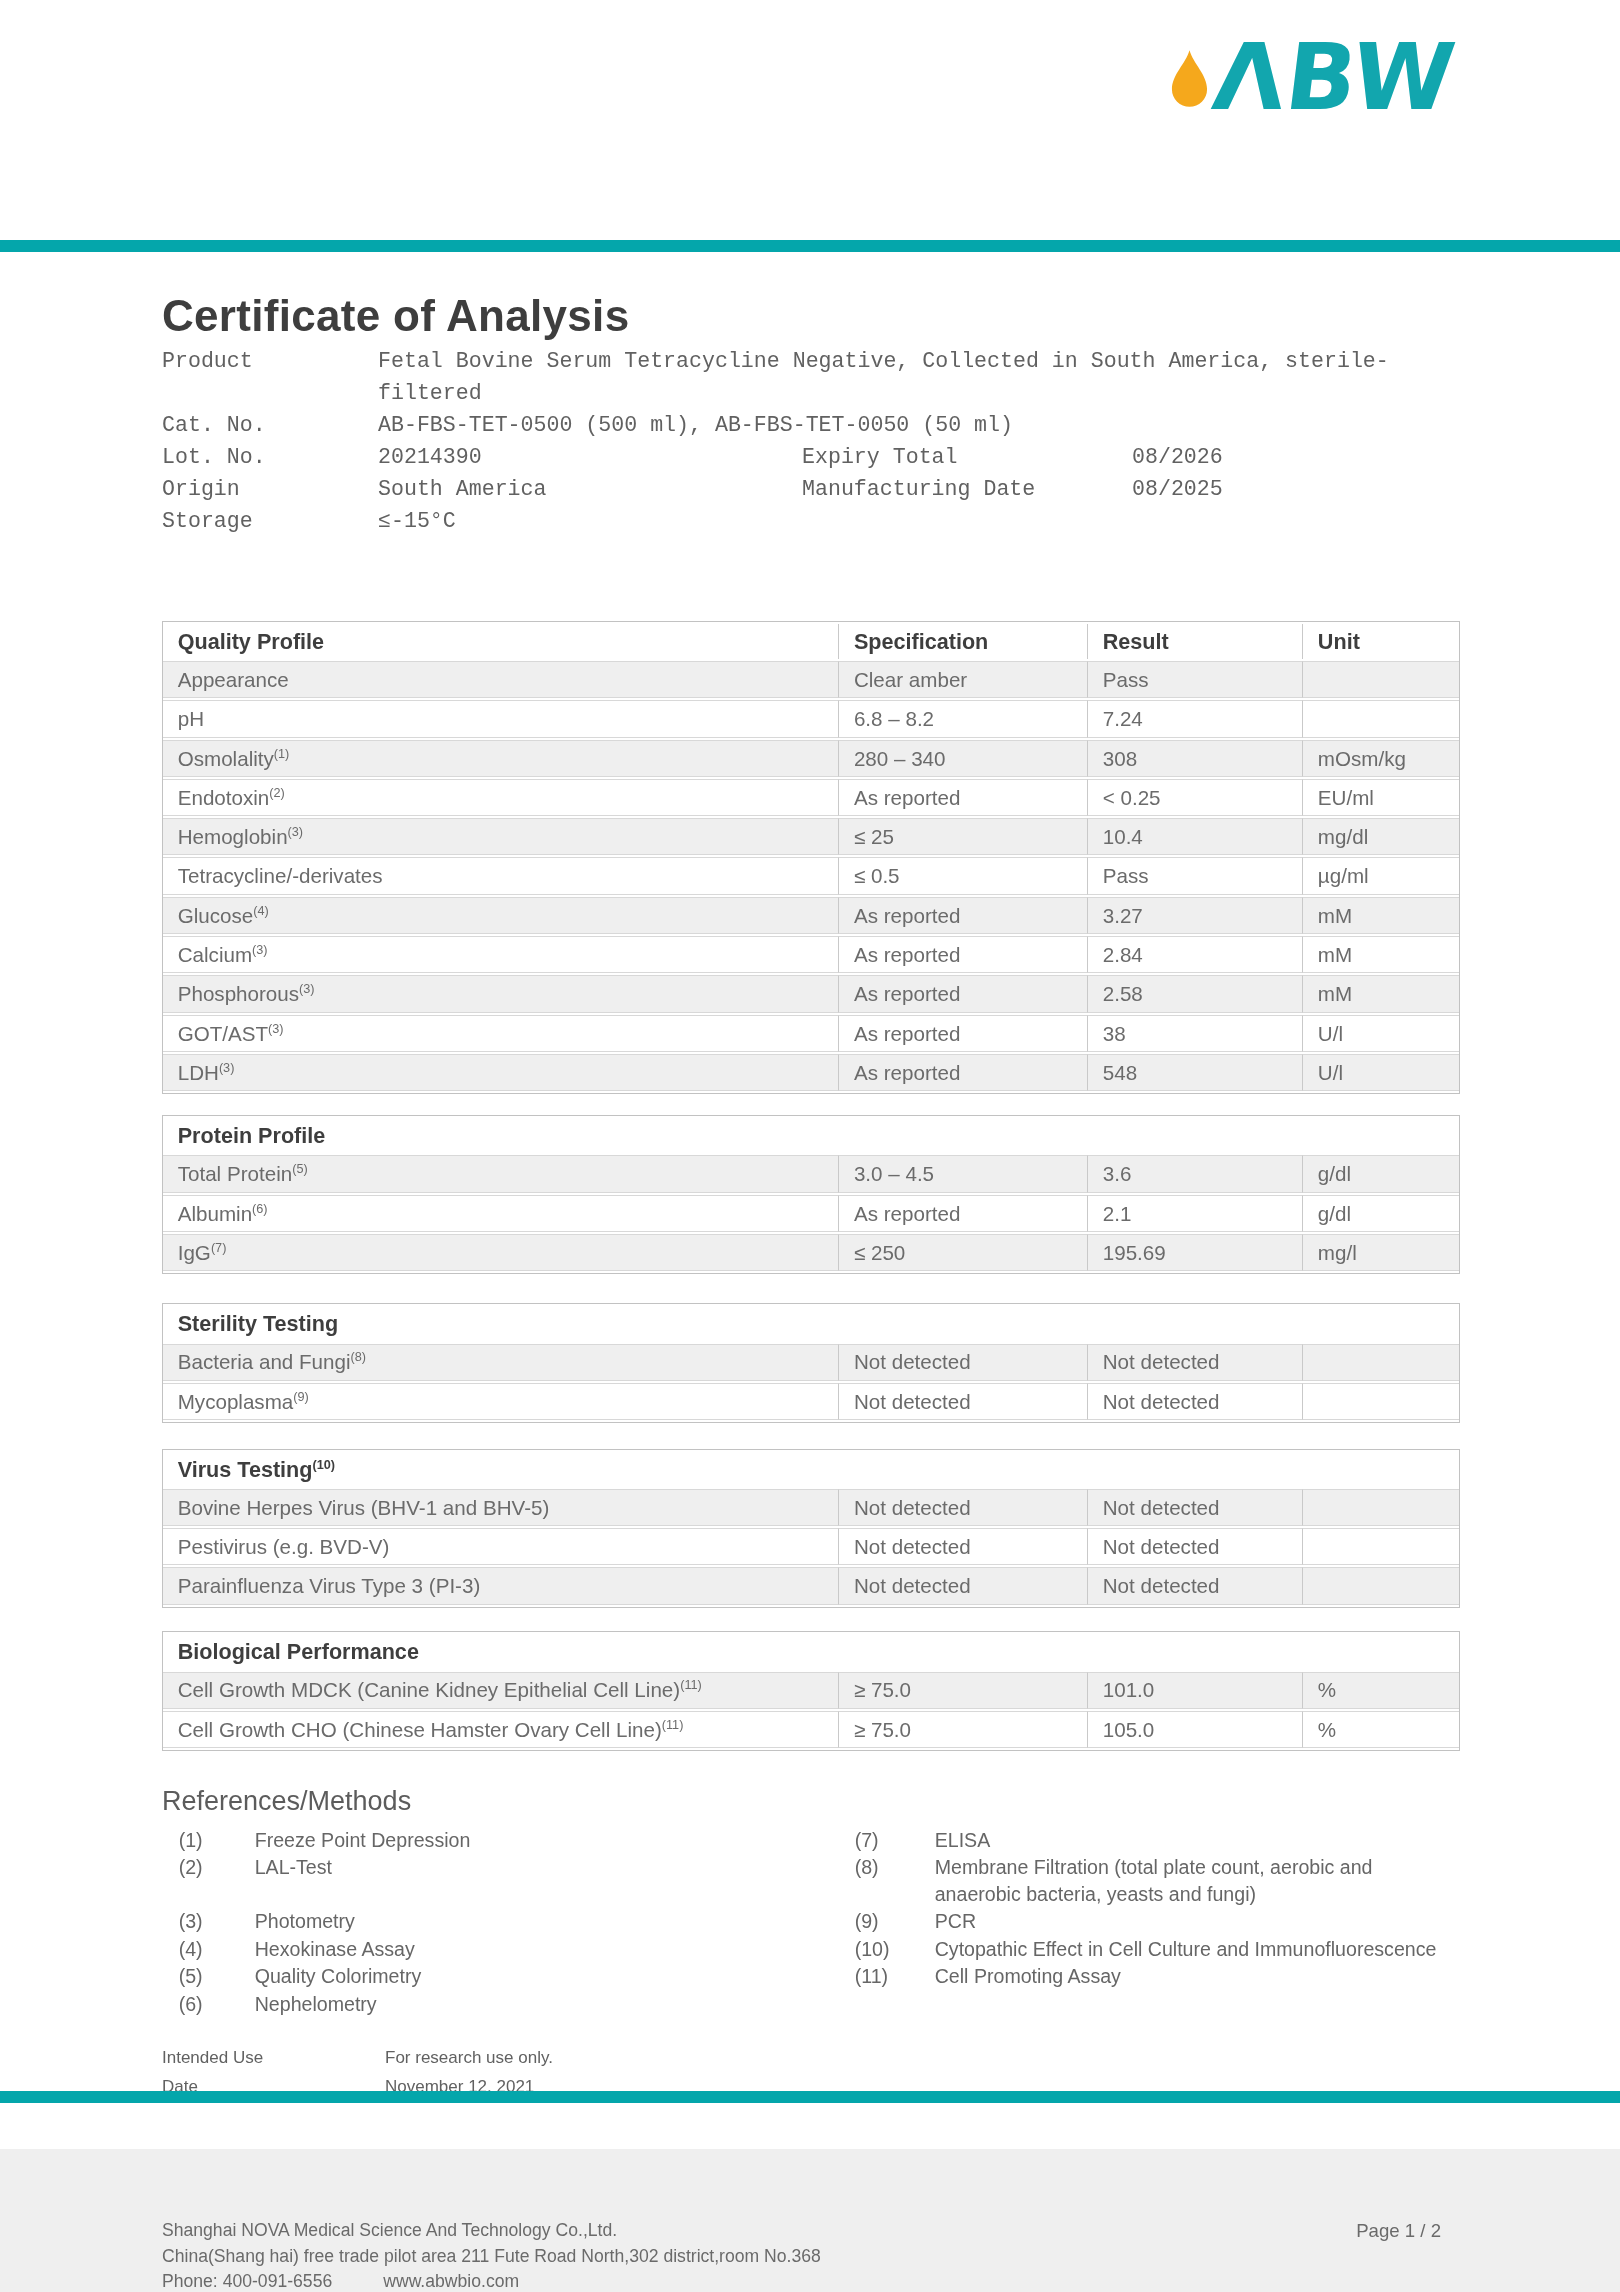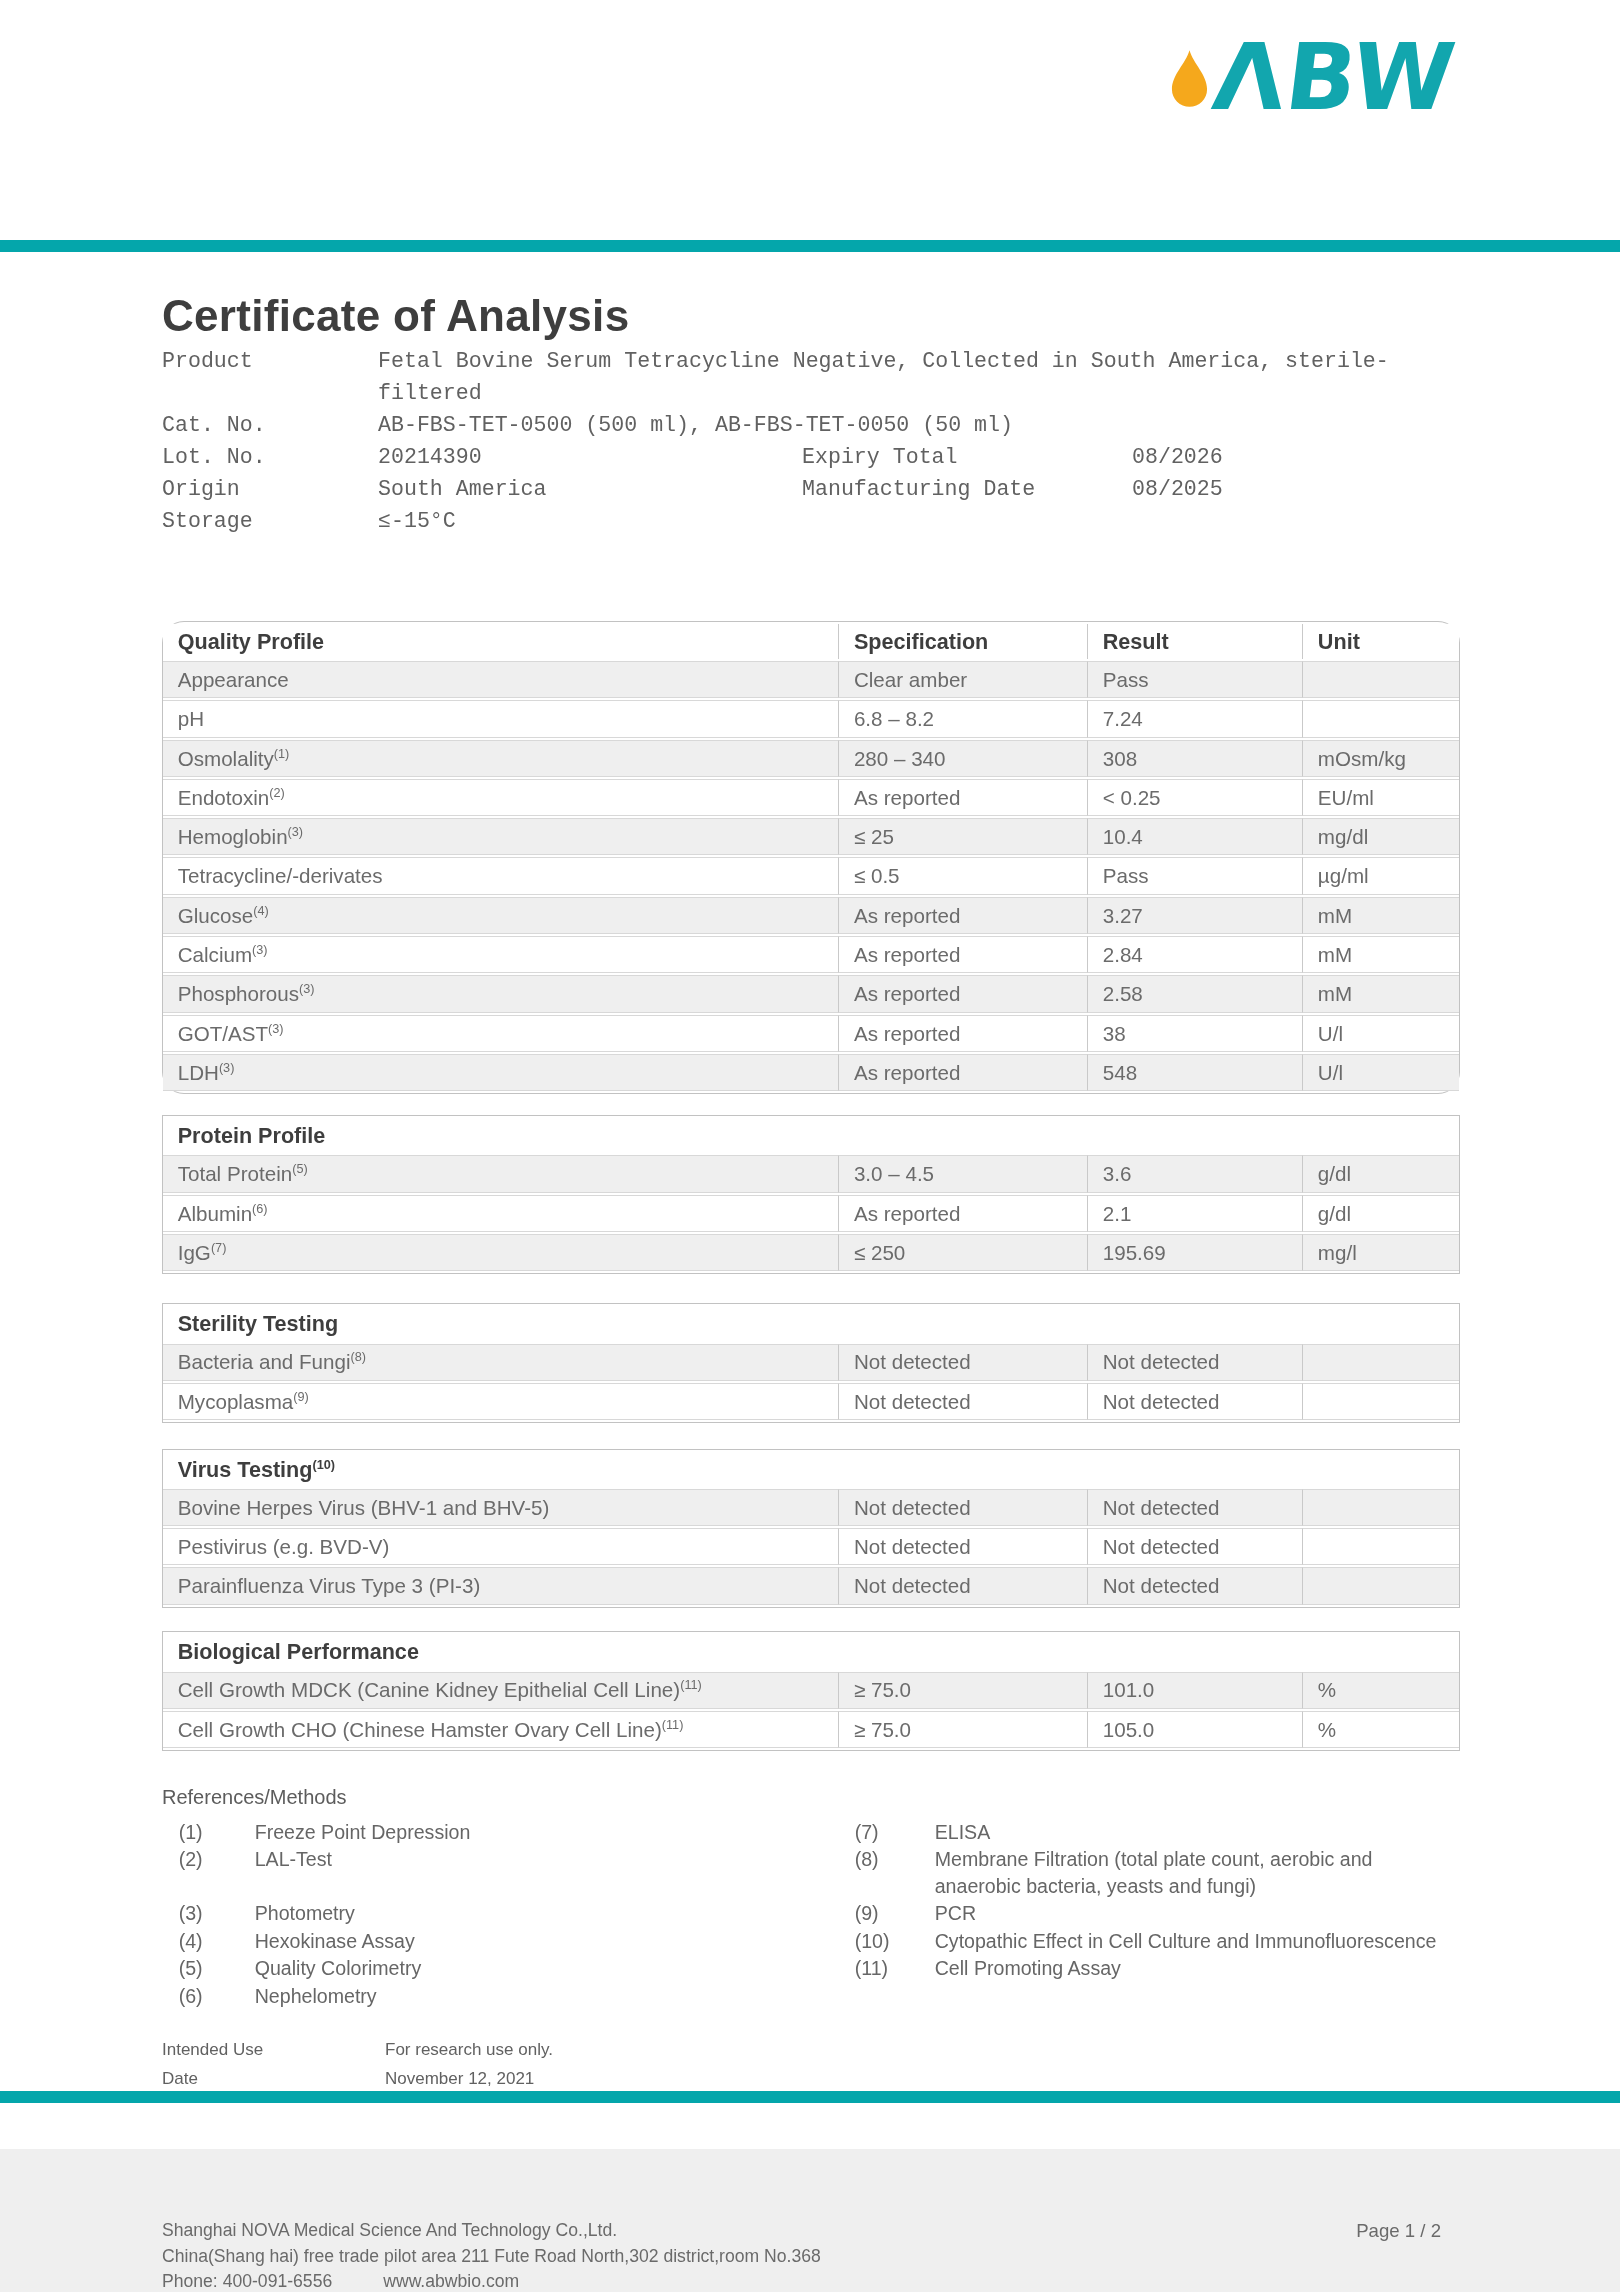--- a/index.html
+++ b/index.html
@@ -22,39 +22,39 @@
   
   .content { margin:0 160px 0 162px; }
   .page-title { margin:39px 0 0 0; font-size:44px; font-weight:bold; color:#3e3e3e; letter-spacing:0.3px; }
   .info-grid {
     margin-top:4px; display:grid; grid-template-columns:216px 424px 330px 1fr;
     font-size:21.6px; line-height:32px; color:#616161;font-family:Liberation Mono, monospace;
   }
   .info-grid .full { grid-column:2 / 5; }
   
   .tbl-wrap { border:1px solid #c2c2c2; background:#ffffff; }
-  .mt88 { margin-top:84px;border-radius:22px; } .mt32 { margin-top:21px; } .mt30 { margin-top:29px; }
+  .mt88 { margin-top:84px; } .mt32 { margin-top:21px; } .mt30 { margin-top:29px; }
   .mt26 { margin-top:25.5px; } .mt24 { margin-top:23.5px; }
   table.coa { width:100%; border-collapse:separate; border-spacing:0 2.9px; table-layout:fixed; }
   table.coa col.c1 { width:52.1%; } table.coa col.c2 { width:19.2%; }
   table.coa col.c3 { width:16.6%; } table.coa col.c4 { width:12.1%; }
   table.coa th, table.coa td { padding:4.9px 14.7px; text-align:left; overflow:hidden; white-space:nowrap; }
   table.coa th {
     font-size:21.6px; font-weight:bold; color:#3e3e3e; line-height:25.5px; background:#ffffff;
   }
   table.coa td {
     font-size:20.6px; color:#6b6b6b; line-height:25.5px;
     border-top:1px solid #d8d8d8; border-bottom:1px solid #d8d8d8;
   }
   table.coa th.divided, table.coa td + td { border-left:1px solid #c9c9c9; }
   table.coa tbody tr:nth-child(odd) td { background:#efefef; }
   sup { font-size:12.7px; line-height:0; }
   
   .refs { margin-top:35px; }
-  .refs-title { font-size:20px; color:#5c5c5c; margin:0 0 9.8px 0; font-weight:normal; }
+  .refs-title { font-size:27px; color:#5c5c5c; margin:0 0 9.8px 0; font-weight:normal; }
   .refs-grid {
     display:grid; grid-template-columns:76px 600px 80px auto; padding-left:16.7px;
     font-size:19.6px; line-height:26.5px; color:#666666; column-gap:0; row-gap:1px;
   }
   .refs-grid span { display:block; }
   
   .intended-grid {
     margin-top:26px; display:grid; grid-template-columns:223px 1fr;
     font-size:17px; line-height:29px; color:#616161;
   }

